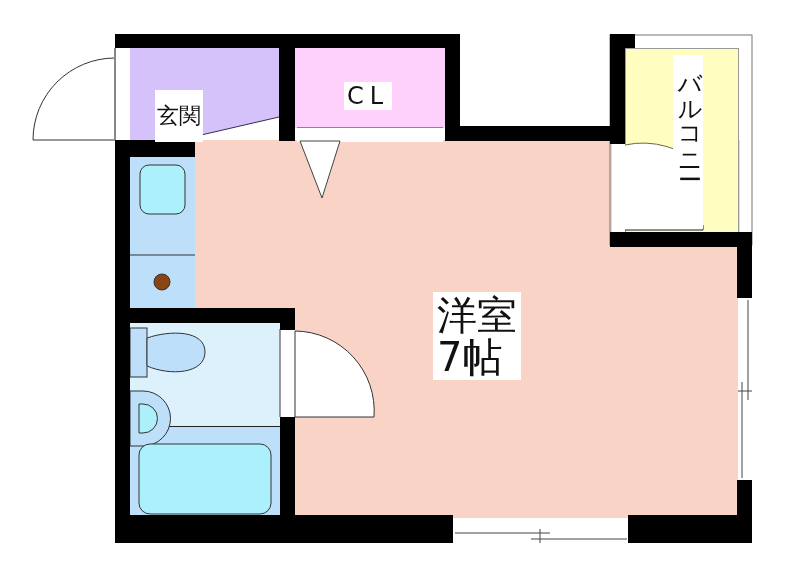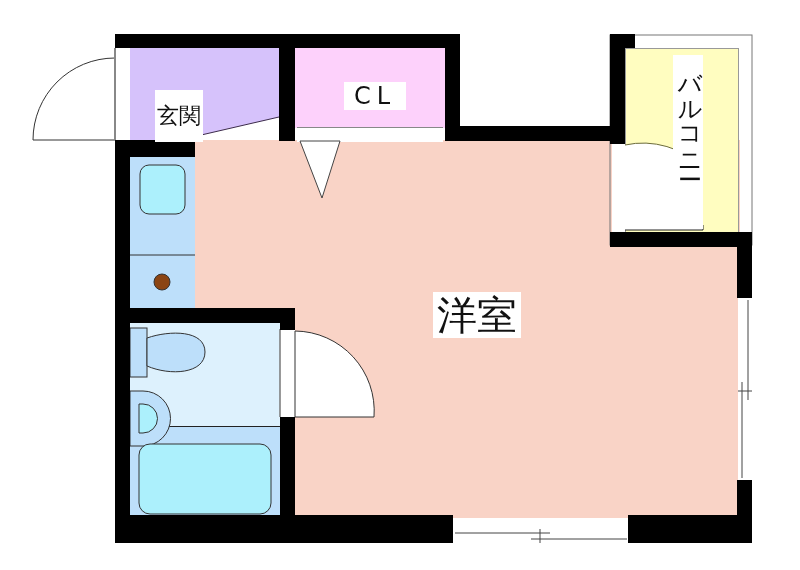--- a/index.html
+++ b/index.html
@@ -78,19 +78,20 @@
   <div class="wall" style="left:610px;top:232px;width:142px;height:15px;"></div>
   <div class="wall" style="left:737px;top:232px;width:15px;height:66px;"></div>
   <div class="wall" style="left:737px;top:480px;width:15px;height:63px;"></div>
   <div class="wall" style="left:115px;top:515px;width:338px;height:28px;"></div>
   <div class="wall" style="left:628px;top:515px;width:124px;height:28px;"></div>
   <div class="wall" style="left:115px;top:308px;width:180px;height:15px;"></div>
   <div class="wall" style="left:280px;top:308px;width:15px;height:22px;"></div>
   <div class="wall" style="left:280px;top:417px;width:15px;height:110px;"></div>
 
   <div class="label" style="left:155px;top:90px;font-size:22px;padding:15px 2px;">玄関</div>
-  <div class="label" style="left:344px;top:82px;font-size:24px;padding:2px 10px;letter-spacing:6px;">CL</div>
+  <div class="label" style="left:344px;top:82px;font-size:24px;padding:2px 3px;letter-spacing:6px;">CL</div>
   <div class="label" style="left:673px;top:55px;width:28px;font-size:24px;writing-mode:vertical-rl;padding:2px 1px;height:170px;">バルコニー</div>
   <div class="label" style="left:433px;top:292px;font-size:40px;padding:2px 4px;line-height:1.05;">
     <div>洋室</div>
+    <div>7帖</div>
   </div>
 
 </div>
 
 </body></html>

